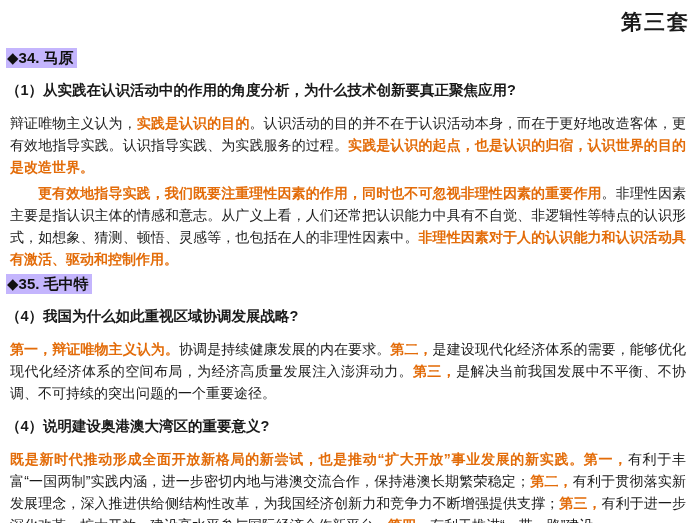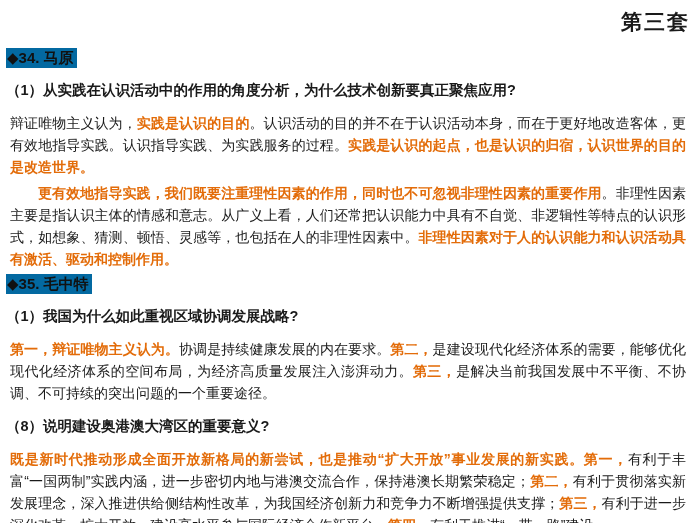--- a/index.html
+++ b/index.html
@@ -8,21 +8,21 @@
     font-family:"Liberation Sans","DejaVu Sans",sans-serif;
     color:#1a1a1a;
   }
   .doc{padding:4px 6px 0 6px;}
   .doc-title{
     text-align:right;font-size:21px;font-weight:bold;
     margin:4px 0 12px 0;letter-spacing:2px;
   }
   .heading-row{margin:3px 0 2px 0;line-height:20px;}
   .section-heading{
-    display:inline-block;background:#0369a1;color:#111;
+    display:inline-block;background:#c4b5fd;color:#111;
     font-weight:bold;font-size:15px;padding:0 3px 0 1px;
   }
   .question{
     font-weight:bold;font-size:14.5px;line-height:22px;margin:11px 0;
   }
   .paragraph{
     font-size:14px;line-height:22px;margin:4px;text-align:justify;
   }
   .indent{text-indent:2em;}
   .accent{color:#e36c09;font-weight:bold;}
@@ -31,19 +31,19 @@
 <body>
 
 <div class="doc">
   <div class="doc-title">第三套</div>
   <div>
       <div class="heading-row"><span class="section-heading">◆34. 马原</span></div>
       <div class="question">（1）从实践在认识活动中的作用的角度分析，为什么技术创新要真正聚焦应用?</div>
       <p class="paragraph"><span>辩证唯物主义认为，</span><span class="accent">实践是认识的目的</span><span>。认识活动的目的并不在于认识活动本身，而在于更好地改造客体，更有效地指导实践。认识指导实践、为实践服务的过程。</span><span class="accent">实践是认识的起点，也是认识的归宿，认识世界的目的是改造世界。</span></p>
       <p class="paragraph indent"><span class="accent">更有效地指导实践，我们既要注重理性因素的作用，同时也不可忽视非理性因素的重要作用</span><span>。非理性因素主要是指认识主体的情感和意志。从广义上看，人们还常把认识能力中具有不自觉、非逻辑性等特点的认识形式，如想象、猜测、顿悟、灵感等，也包括在人的非理性因素中。</span><span class="accent">非理性因素对于人的认识能力和认识活动具有激活、驱动和控制作用。</span></p>
       <div class="heading-row"><span class="section-heading">◆35. 毛中特</span></div>
-      <div class="question">（1）我国为什么如此重视区域协调发展战略?</div>
+      <div class="question">（4）我国为什么如此重视区域协调发展战略?</div>
       <p class="paragraph"><span class="accent">第一，辩证唯物主义认为。</span><span>协调是持续健康发展的内在要求。</span><span class="accent">第二，</span><span>是建设现代化经济体系的需要，能够优化现代化经济体系的空间布局，为经济高质量发展注入澎湃动力。</span><span class="accent">第三，</span><span>是解决当前我国发展中不平衡、不协调、不可持续的突出问题的一个重要途径。</span></p>
-      <div class="question">（8）说明建设奥港澳大湾区的重要意义?</div>
+      <div class="question">（4）说明建设奥港澳大湾区的重要意义?</div>
       <p class="paragraph"><span class="accent">既是新时代推动形成全面开放新格局的新尝试，也是推动“扩大开放”事业发展的新实践。第一，</span><span>有利于丰富“一国两制”实践内涵，进一步密切内地与港澳交流合作，保持港澳长期繁荣稳定；</span><span class="accent">第二，</span><span>有利于贯彻落实新发展理念，深入推进供给侧结构性改革，为我国经济创新力和竞争力不断增强提供支撑；</span><span class="accent">第三，</span><span>有利于进一步深化改革、扩大开放，建设高水平参与国际经济合作新平台；</span><span class="accent">第四，</span><span>有利于推进“一带一路”建设。</span></p>
       <div class="heading-row"><span class="section-heading">◆36. 史纲</span></div>
     </div>
 </div>
 
 </body></html>

